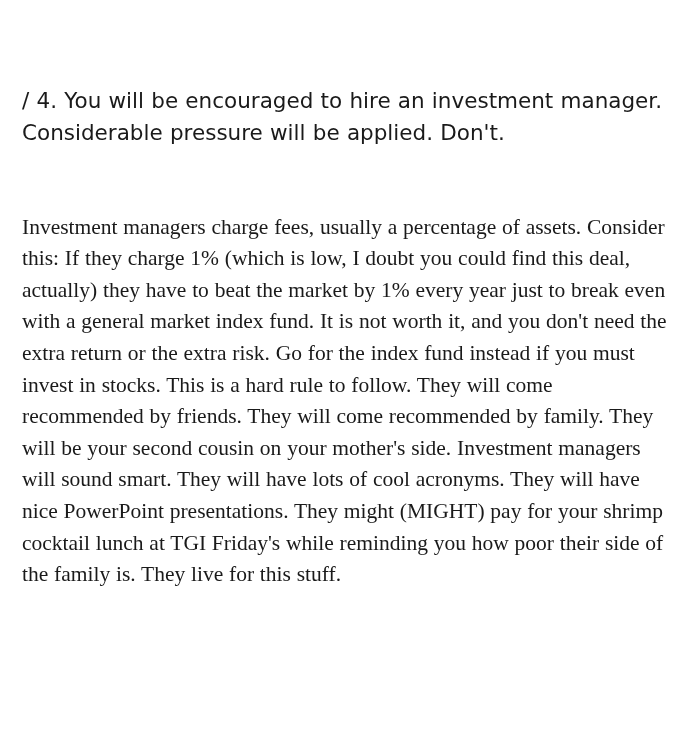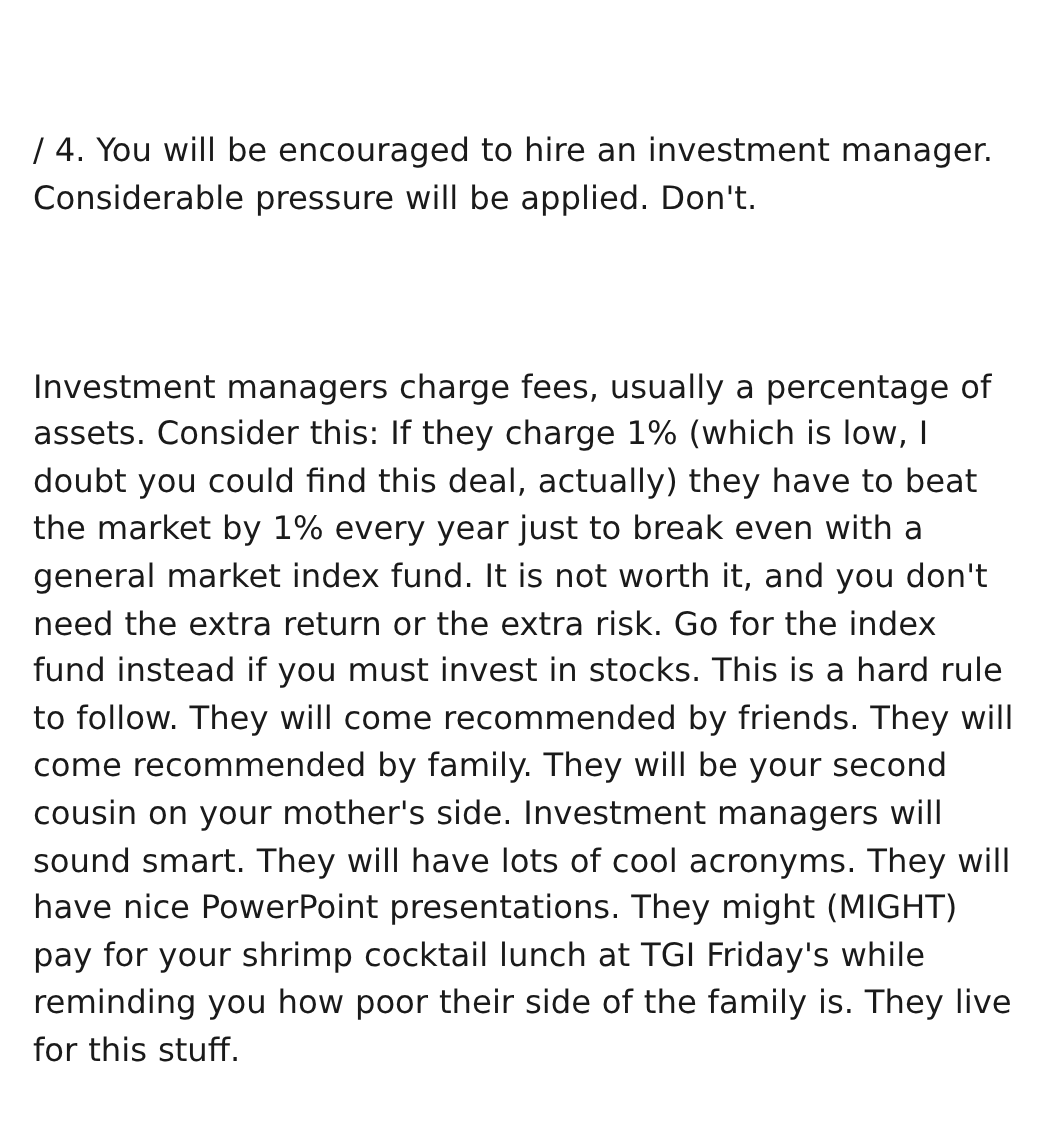--- a/index.html
+++ b/index.html
@@ -26,21 +26,21 @@
     line-height: 31.6px;
     letter-spacing: 0px;
     word-spacing: 0.4px;
     text-align: left;
     white-space: pre-wrap;
   }
   .para {
     margin: 0;
   }
   .para + .para {
-    margin-top: 31px;
+    font-family: Liberation Serif, serif;
   }
 </style>
 </head>
 <body>
 
 <div class="page">
   <div class="text-block">
     <p class="para">/ 4. You will be encouraged to hire an investment manager. Considerable pressure will be applied. Don't.</p>
     <p class="para">Investment managers charge fees, usually a percentage of assets. Consider this: If they charge 1% (which is low, I doubt you could find this deal, actually) they have to beat the market by 1% every year just to break even with a general market index fund. It is not worth it, and you don't need the extra return or the extra risk. Go for the index fund instead if you must invest in stocks. This is a hard rule to follow. They will come recommended by friends. They will come recommended by family. They will be your second cousin on your mother's side. Investment managers will sound smart. They will have lots of cool acronyms. They will have nice PowerPoint presentations. They might (MIGHT) pay for your shrimp cocktail lunch at TGI Friday's while reminding you how poor their side of the family is. They live for this stuff.</p>
   </div>

